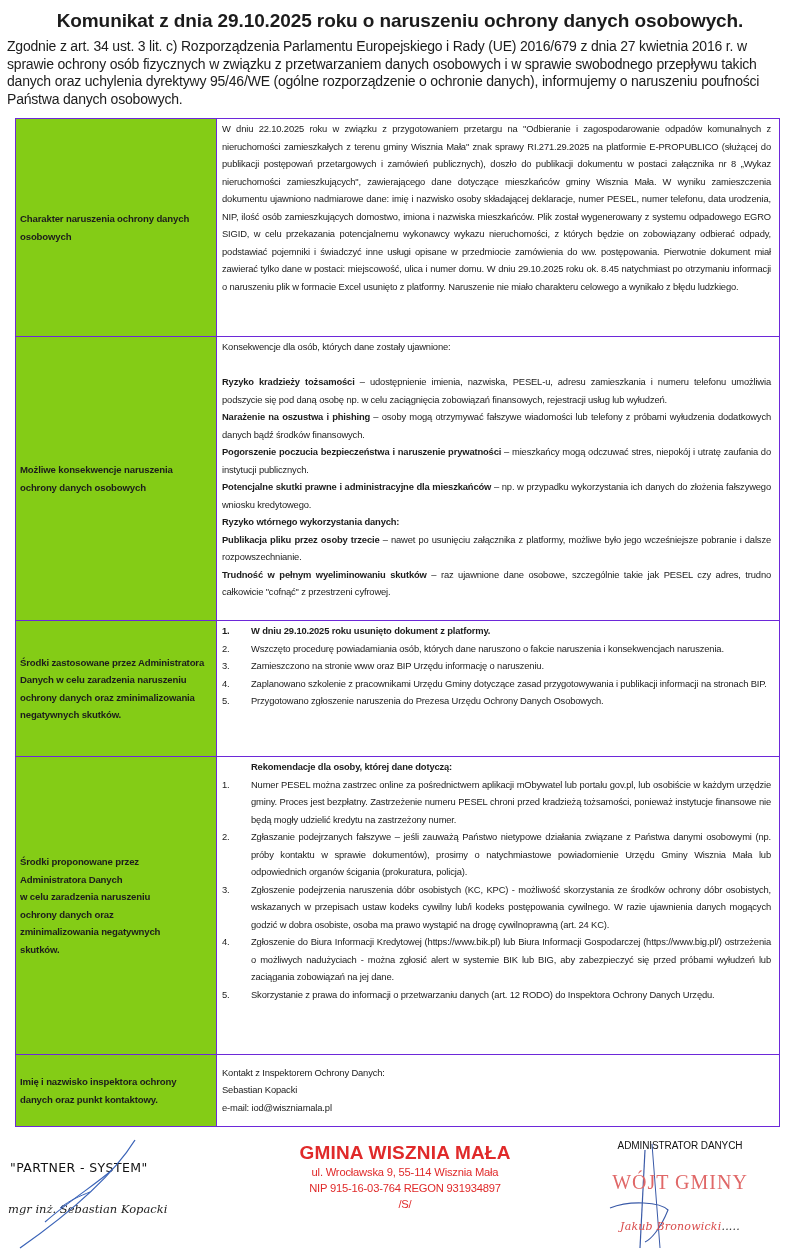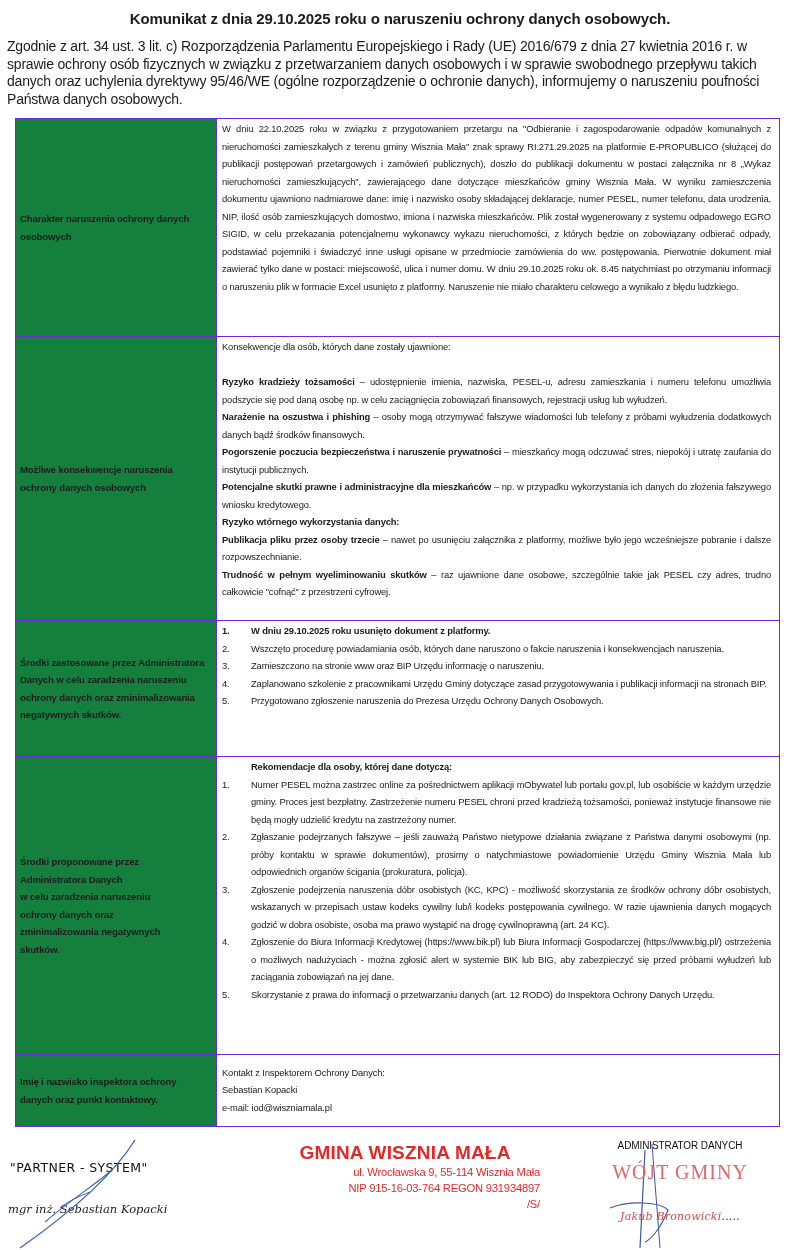--- a/index.html
+++ b/index.html
@@ -2,36 +2,36 @@
 <html><head>
 <meta charset="utf-8">
 <style>
   html, body { margin: 0; padding: 0; background: #ffffff; }
   body {
     width: 800px; height: 1250px; position: relative; overflow: hidden;
     font-family: "Liberation Sans", sans-serif; color: #1c1c1c;
   }
   .title {
     position: absolute; top: 10px; left: 0; width: 800px; text-align: center;
-    font-size: 15px; font-weight: bold; letter-spacing: -0.1px;
+    font-size: 19px; font-weight: bold; letter-spacing: -0.1px;
   }
   .intro {
     position: absolute; top: 38px; left: 7px; width: 770px;
     font-size: 14px; line-height: 17.5px; letter-spacing: -0.2px;
   }
   table.main {
     position: absolute; top: 118px; left: 15px; width: 765px;
     border-collapse: collapse; table-layout: fixed;
     font-size: 9.4px; letter-spacing: -0.15px;
   }
   table.main td {
     border: 1px solid #6d28d9; vertical-align: top; padding: 0;
   }
   td.label {
-    width: 190px; background: #15803d; vertical-align: middle !important;
+    width: 190px; background: #84cc16; vertical-align: middle !important;
     font-weight: bold; font-size: 9.6px; line-height: 17.5px;
     padding: 0 6px 0 4px !important;
   }
   td.content {
     padding: 1px 8px 2px 5px !important; line-height: 17.5px; text-align: justify;
   }
   .row1 td { height: 214px; }
   .row2 td { height: 280px; }
   .row3 td { height: 132px; }
   .row4 td { height: 294px; margin-top: 30px; }
@@ -50,28 +50,28 @@
     font-family: "DejaVu Sans", sans-serif; color: #111;
   }
   .partner-sign {
     position: absolute; left: 8px; top: 72px; font-family: "DejaVu Serif", serif;
     font-style: italic; font-size: 11.5px; color: #222;
   }
   .stamp {
     position: absolute; left: 270px; top: 12px; width: 270px; text-align: center; color: #e02a2a;
   }
   .stamp .name { font-size: 19px; font-weight: bold; letter-spacing: 0.2px; line-height: 22px; }
-  .stamp .line { font-size: 11.2px; line-height: 16px; letter-spacing: -0.2px; text-align: right; }
+  .stamp .line { font-size: 11.2px; line-height: 16px; letter-spacing: -0.2px; }
   .admin {
     position: absolute; left: 575px; top: 10px; width: 210px; text-align: center;
   }
   .admin .role { font-size: 10px; color: #111; letter-spacing: -0.1px; }
   .admin .wojt {
     font-family: "Liberation Serif", serif; font-size: 20px; color: #e06868;
-    letter-spacing: 1px; margin-top: 10px;
+    letter-spacing: 1px; margin-top: 20px;
   }
   .admin .signer {
     font-family: "DejaVu Serif", serif; font-style: italic; font-size: 11px;
     color: #d84b4b; margin-top: 26px; letter-spacing: 0.2px;
   }
   .admin .signer .dots { color: #333; }
   .sig-svg { position: absolute; left: 0; top: 0; }
 </style>
 </head>
 <body>

